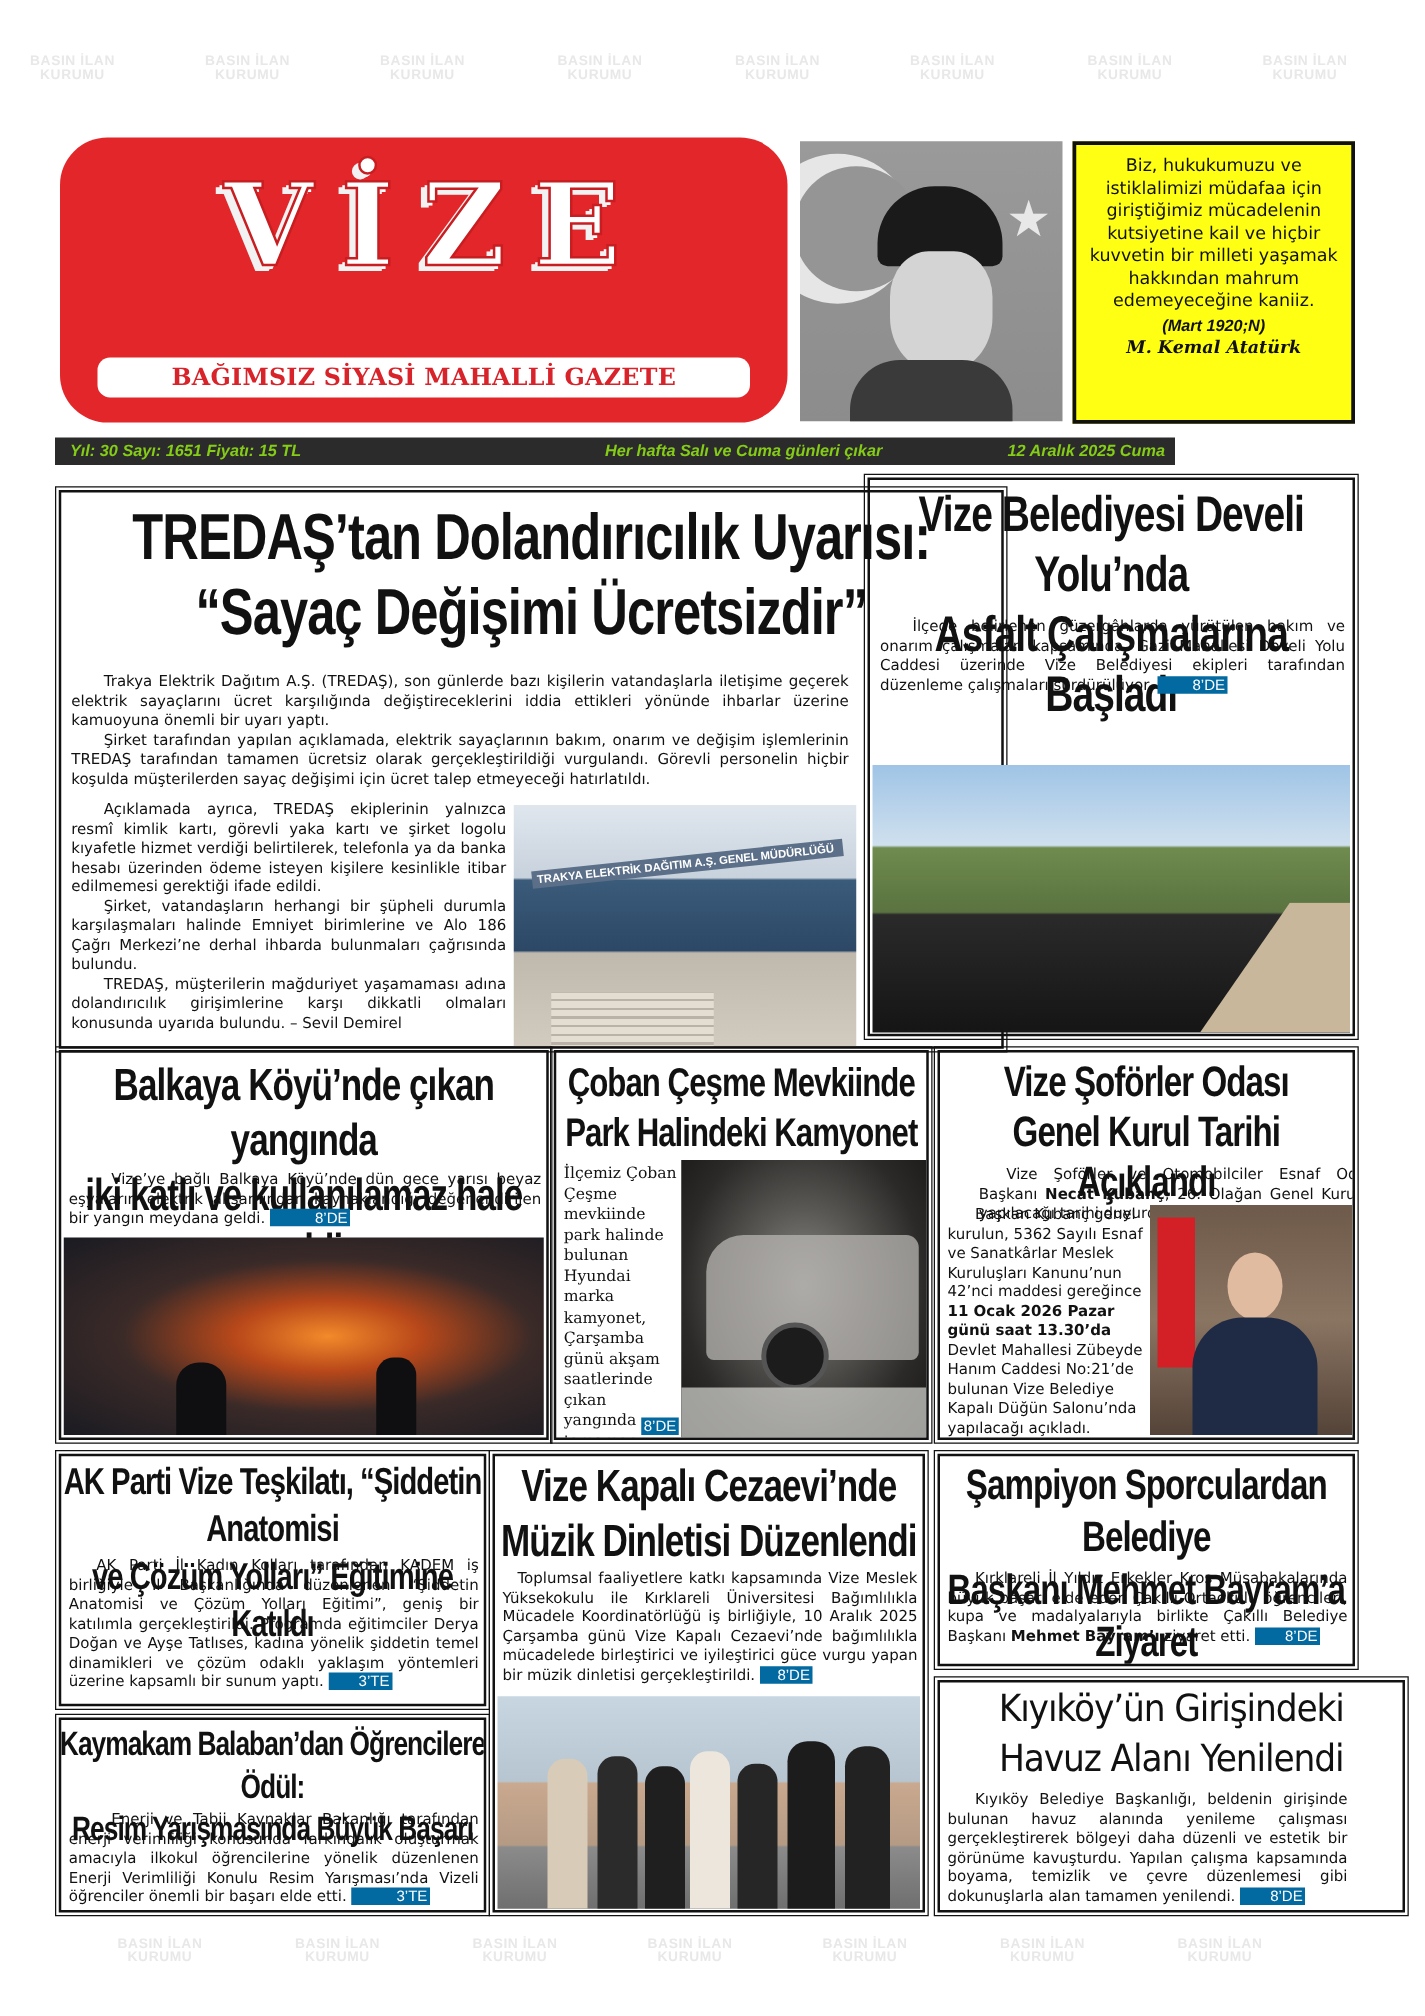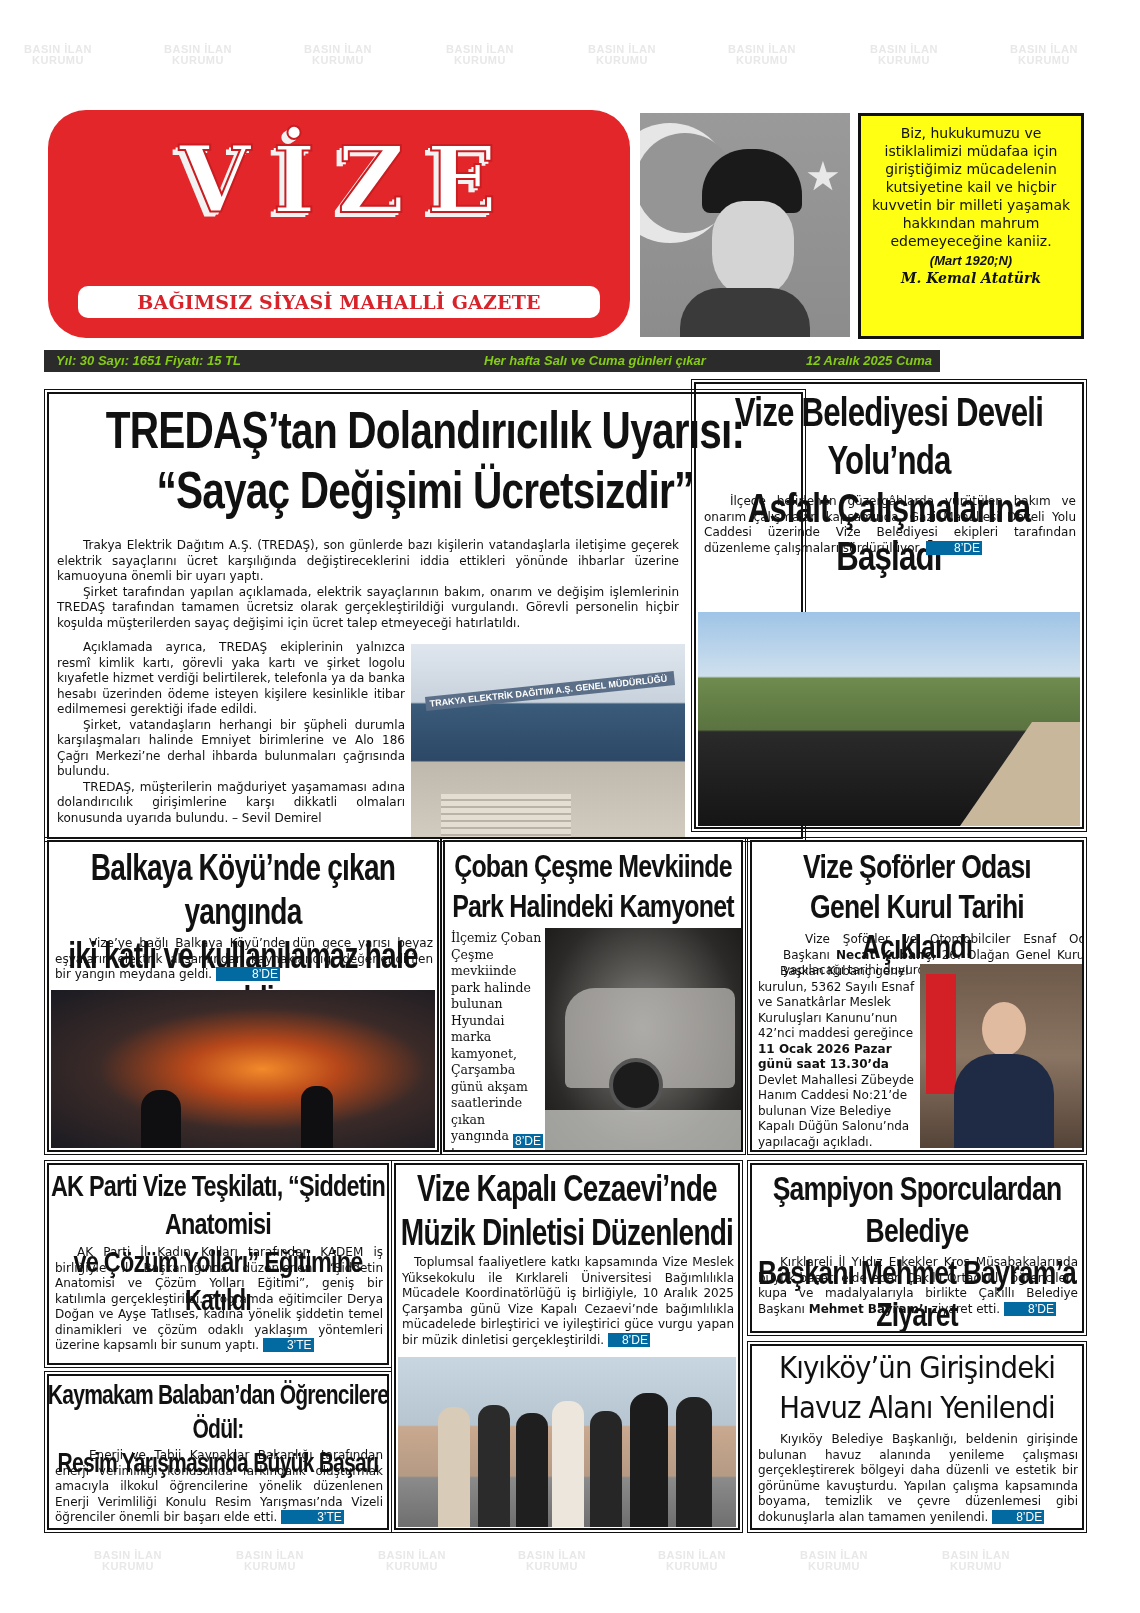--- a/index.html
+++ b/index.html
@@ -236,19 +236,19 @@
 </div>
 
 <div class="box" style="left:750px;top:1163px;width:334px;height:170px;">
   <div class="hl hl-cond" style="font-size:34px;line-height:42px;margin-top:2px;margin-left:-60px;margin-right:-60px;">Şampiyon Sporculardan Belediye</div>
   <div class="hl hl-cond" style="font-size:34px;line-height:42px;margin-left:-60px;margin-right:-60px;">Başkanı Mehmet Bayram’a Ziyaret</div>
   <div class="body" style="position:absolute;left:6px;top:90px;width:320px;">
     <p style="text-indent:22px;"><span>Kırklareli İl Yıldız Erkekler Kros Müsabakalarında büyük başarı elde eden Çakıllı Ortaokulu öğrencileri, kupa ve madalyalarıyla birlikte Çakıllı Belediye Başkanı </span><b>Mehmet Bayram’ı</b><span> ziyaret etti.</span> <span class="ref">8’DE</span></p>
   </div>
 </div>
 
-<div class="box" style="left:750px;top:1344px;width:334px;height:186px;">
+<div class="box" style="left:750px;top:1344px;width:374px;height:186px;">
   <div class="hl" style="font-size:30px;line-height:40px;margin-top:2px;font-weight:normal;font-family:'DejaVu Sans',sans-serif;transform:scaleX(0.92);">Kıyıköy’ün Girişindeki</div>
   <div class="hl" style="font-size:30px;line-height:40px;font-weight:normal;font-family:'DejaVu Sans',sans-serif;transform:scaleX(0.92);">Havuz Alanı Yenilendi</div>
   <div class="body" style="position:absolute;left:6px;top:86px;width:320px;">
     <p style="text-indent:22px;"><span>Kıyıköy Belediye Başkanlığı, beldenin girişinde bulunan havuz alanında yenileme çalışması gerçekleştirerek bölgeyi daha düzenli ve estetik bir görünüme kavuşturdu. Yapılan çalışma kapsamında boyama, temizlik ve çevre düzenlemesi gibi dokunuşlarla alan tamamen yenilendi.</span> <span class="ref">8’DE</span></p>
   </div>
 </div>
 
 </body></html>

